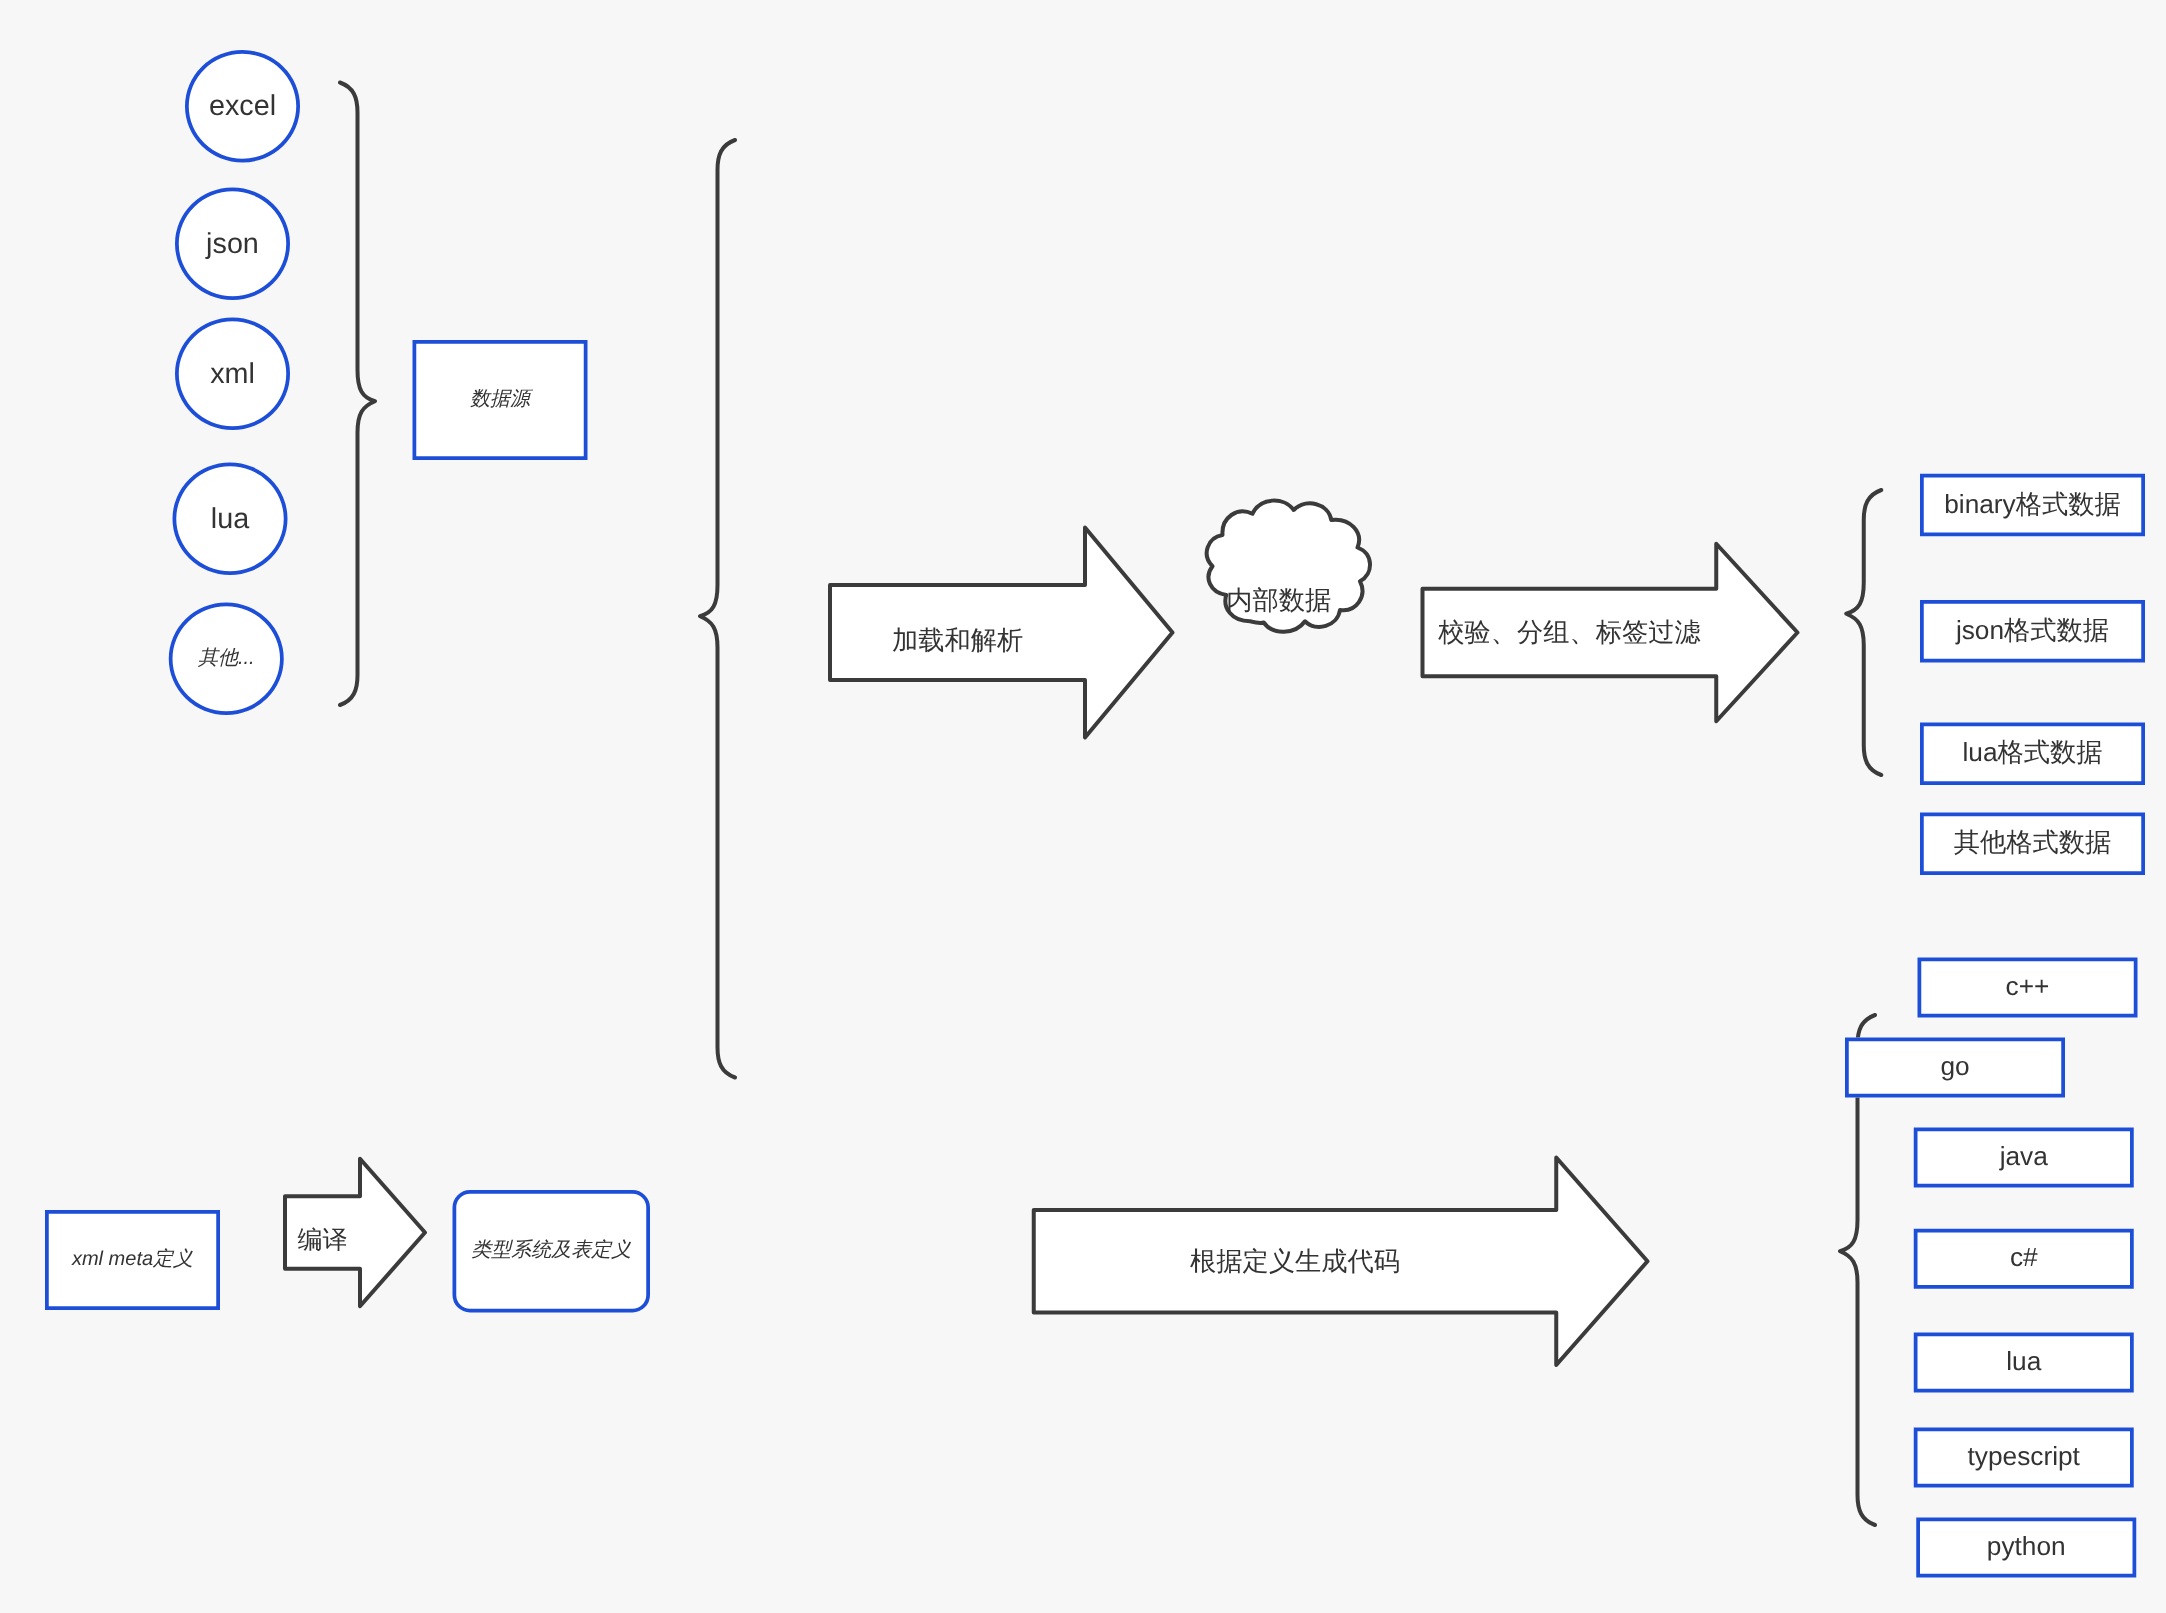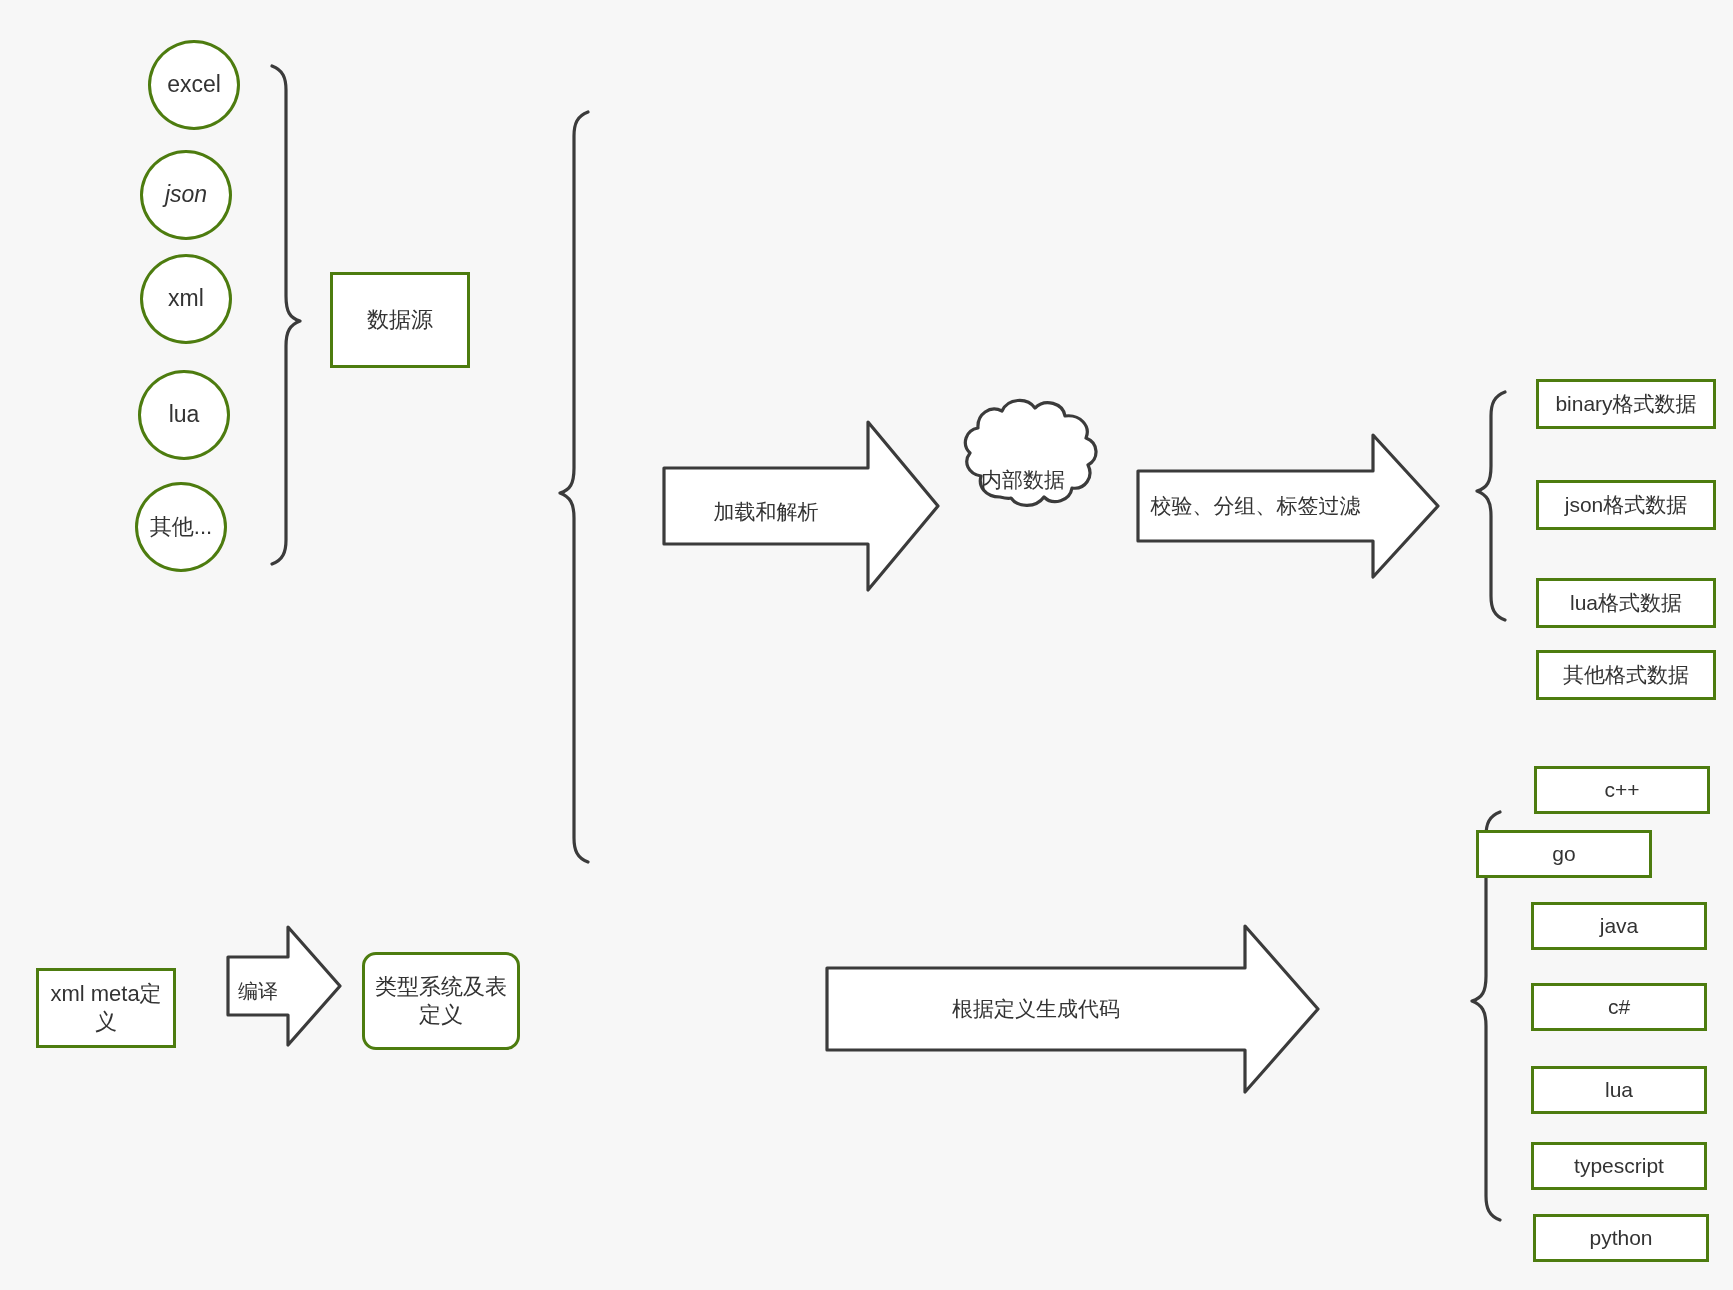--- a/index.html
+++ b/index.html
@@ -16,21 +16,21 @@
     overflow:hidden;
   }
   .node{
     position:absolute;
     box-sizing:border-box;
     display:flex;
     align-items:center;
     justify-content:center;
     text-align:center;
     background:#ffffff;
-    border:3px solid #4d7c0f;
+    border:3px solid #1d4ed8;
     color:#333333;
     line-height:1.28;
   }
   .ellipse{ border-radius:50%; border-width:3px; }
   .rect{ border-radius:0; }
   .rounded{ border-radius:14px; }
   .lbl{ pointer-events:none; }
   svg.layer{
     position:absolute;
     left:0; top:0;
@@ -40,21 +40,21 @@
   .arrow-text{
     position:absolute;
     display:flex;
     align-items:center;
     justify-content:center;
     color:#333333;
     text-align:center;
   }
   .f20{ font-size:20px; }
   .f21{ font-size:21px; }
-  .f22{ font-size:22px; }
+  .f22{ font-size:16px;font-style:italic; }
   .f23{ font-size:23px; }
 </style>
 </head>
 <body>
 
 <div id="canvas">
 
   <svg class="layer" viewBox="0 0 1733 1290">
     <g fill="none" stroke="#3b3b3b" stroke-width="3.2" stroke-linecap="round" stroke-linejoin="round">
 
@@ -138,21 +138,21 @@
                L 1245 1101
                L 1245 1059
                L 827 1059
                Z" transform="translate(0,-9)"></path>
     </g>
   </svg>
 
   <div class="node ellipse f23" style="left:148px;top:40px;width:92px;height:90px;">
     <span class="lbl">excel</span>
   </div>
-  <div class="node ellipse f23" style="left:140px;top:150px;width:92px;height:90px;font-style:italic;">
+  <div class="node ellipse f23" style="left:140px;top:150px;width:92px;height:90px;">
     <span class="lbl">json</span>
   </div>
   <div class="node ellipse f23" style="left:140px;top:254px;width:92px;height:90px;">
     <span class="lbl">xml</span>
   </div>
   <div class="node ellipse f23" style="left:138px;top:370px;width:92px;height:90px;">
     <span class="lbl">lua</span>
   </div>
   <div class="node ellipse f22" style="left:135px;top:482px;width:92px;height:90px;">
     <span class="lbl">其他...</span>

